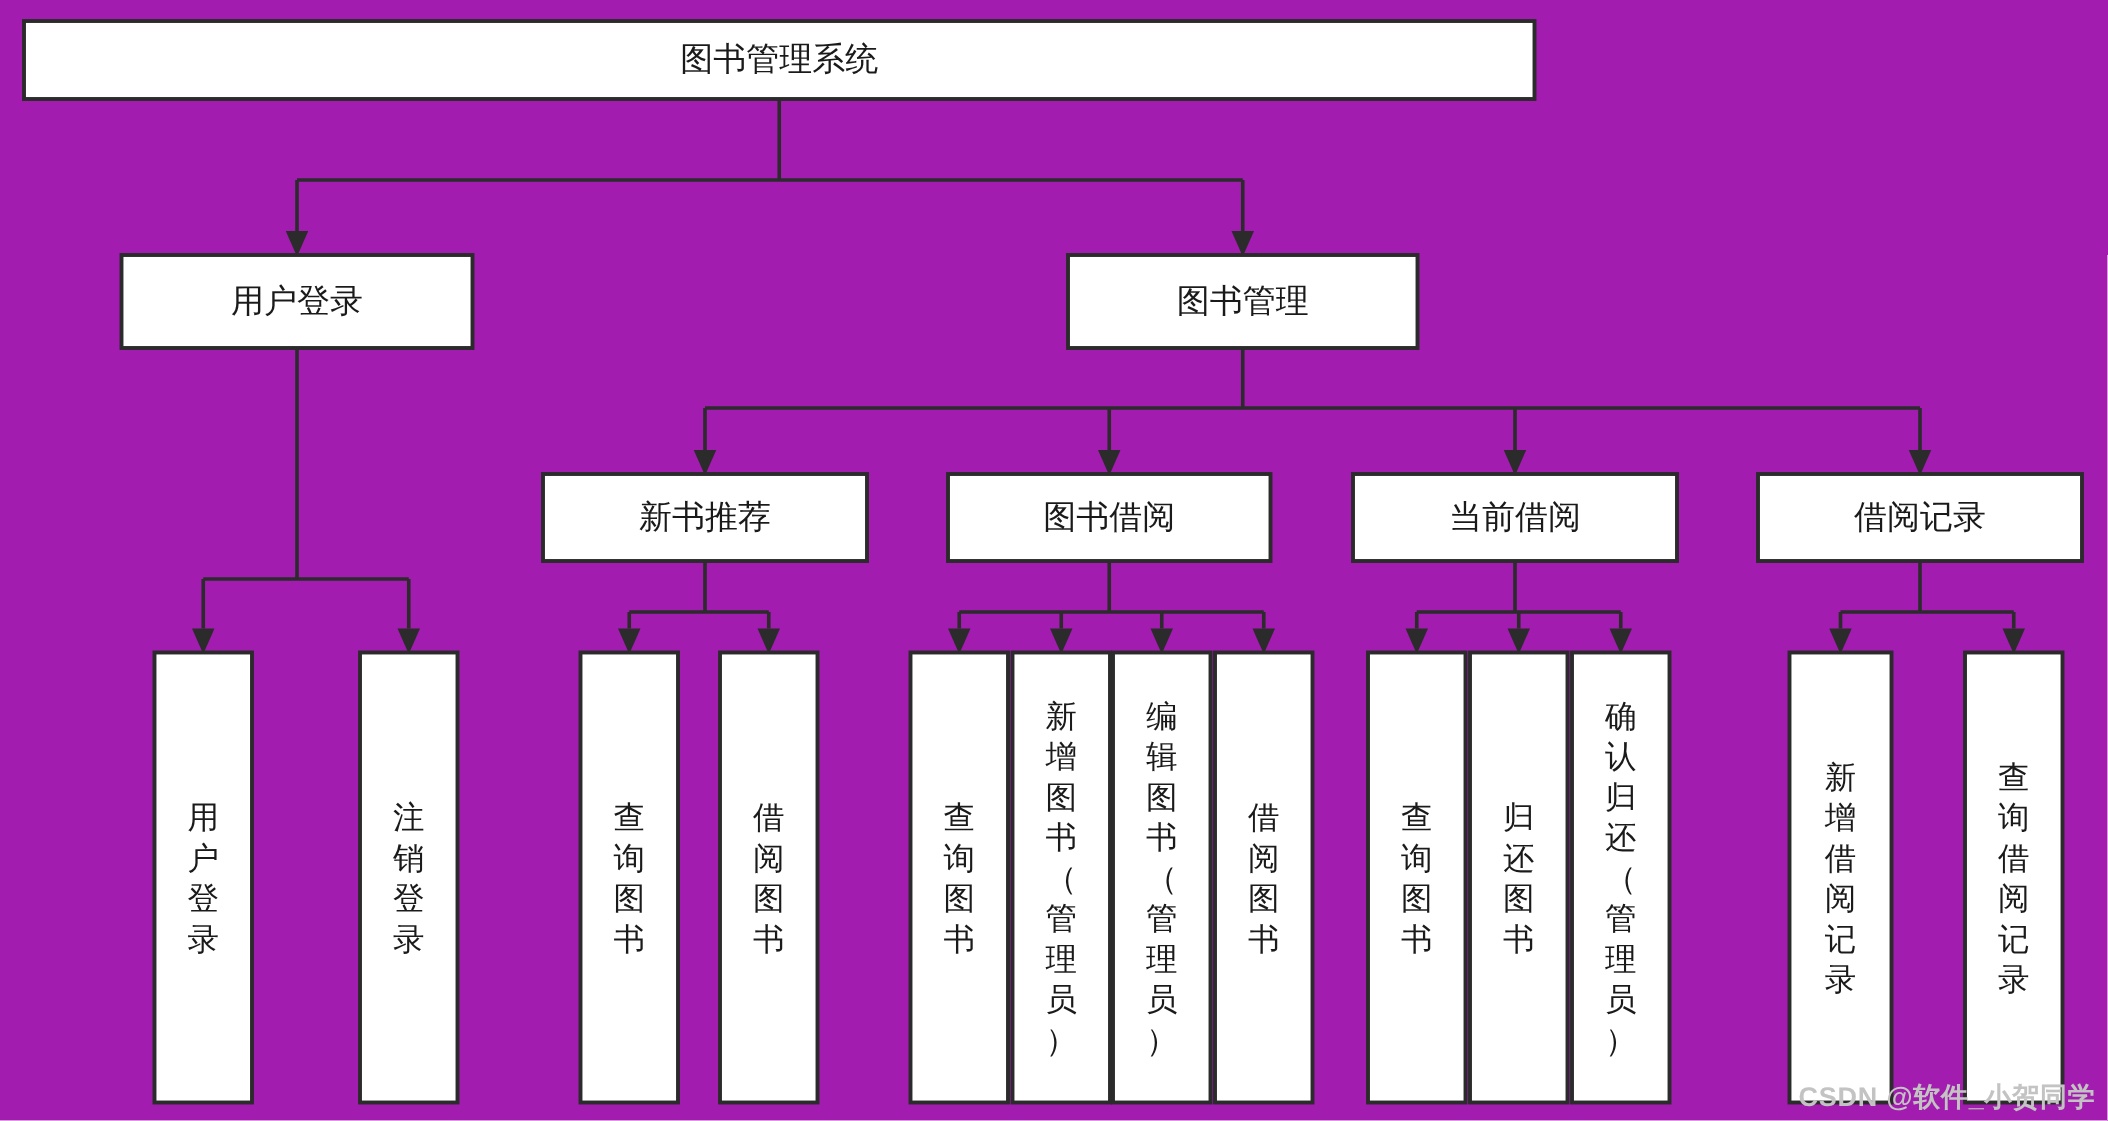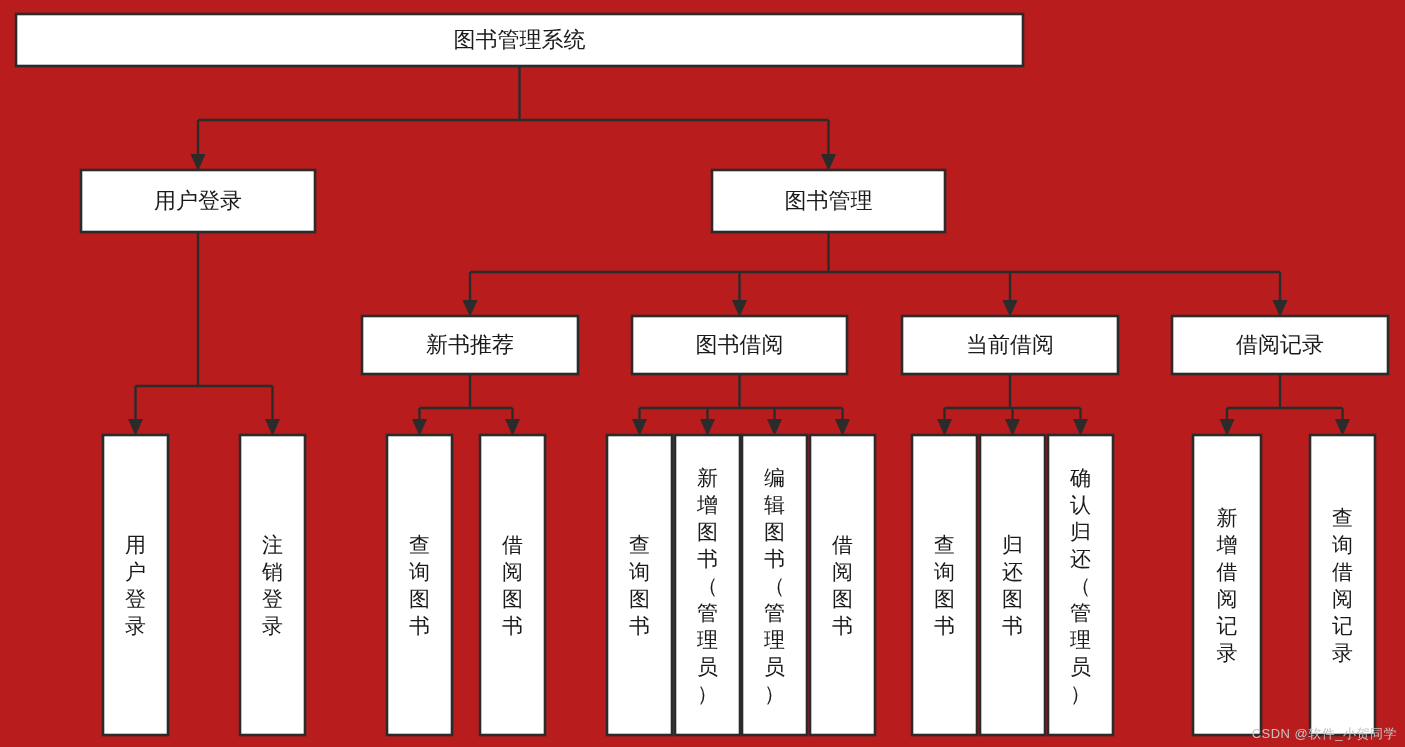--- a/index.html
+++ b/index.html
@@ -8,21 +8,21 @@
     padding: 0;
     background: #ffffff;
   }
   body {
     font-family: "Liberation Sans", "DejaVu Sans", sans-serif;
   }
   #diagram-root {
     position: relative;
     width: 1405px;
     height: 747px;
-    background: #b91c1c;
+    background: #a21caf;
     overflow: hidden;
   }
   svg#flow {
     position: absolute;
     left: 0;
     top: 0;
     width: 1405px;
     height: 747px;
     display: block;
   }
@@ -52,25 +52,26 @@
   }
   .arrow-head {
     fill: #2b2b2b;
     stroke: none;
   }
   .watermark {
     position: absolute;
     right: 8px;
     bottom: 4px;
     color: #c3c3c3;
-    font-size: 13px;
+    font-size: 18px;
     font-family: "Liberation Sans", "DejaVu Sans", sans-serif;
     letter-spacing: 0.5px;
     white-space: nowrap;
     user-select: none;
+    font-weight: bold;
   }
 </style>
 </head>
 <body>
 
 <div id="diagram-root">
 
   <svg id="flow" viewBox="0 0 1405 747">
     <g id="edges-layer">
         <g>

